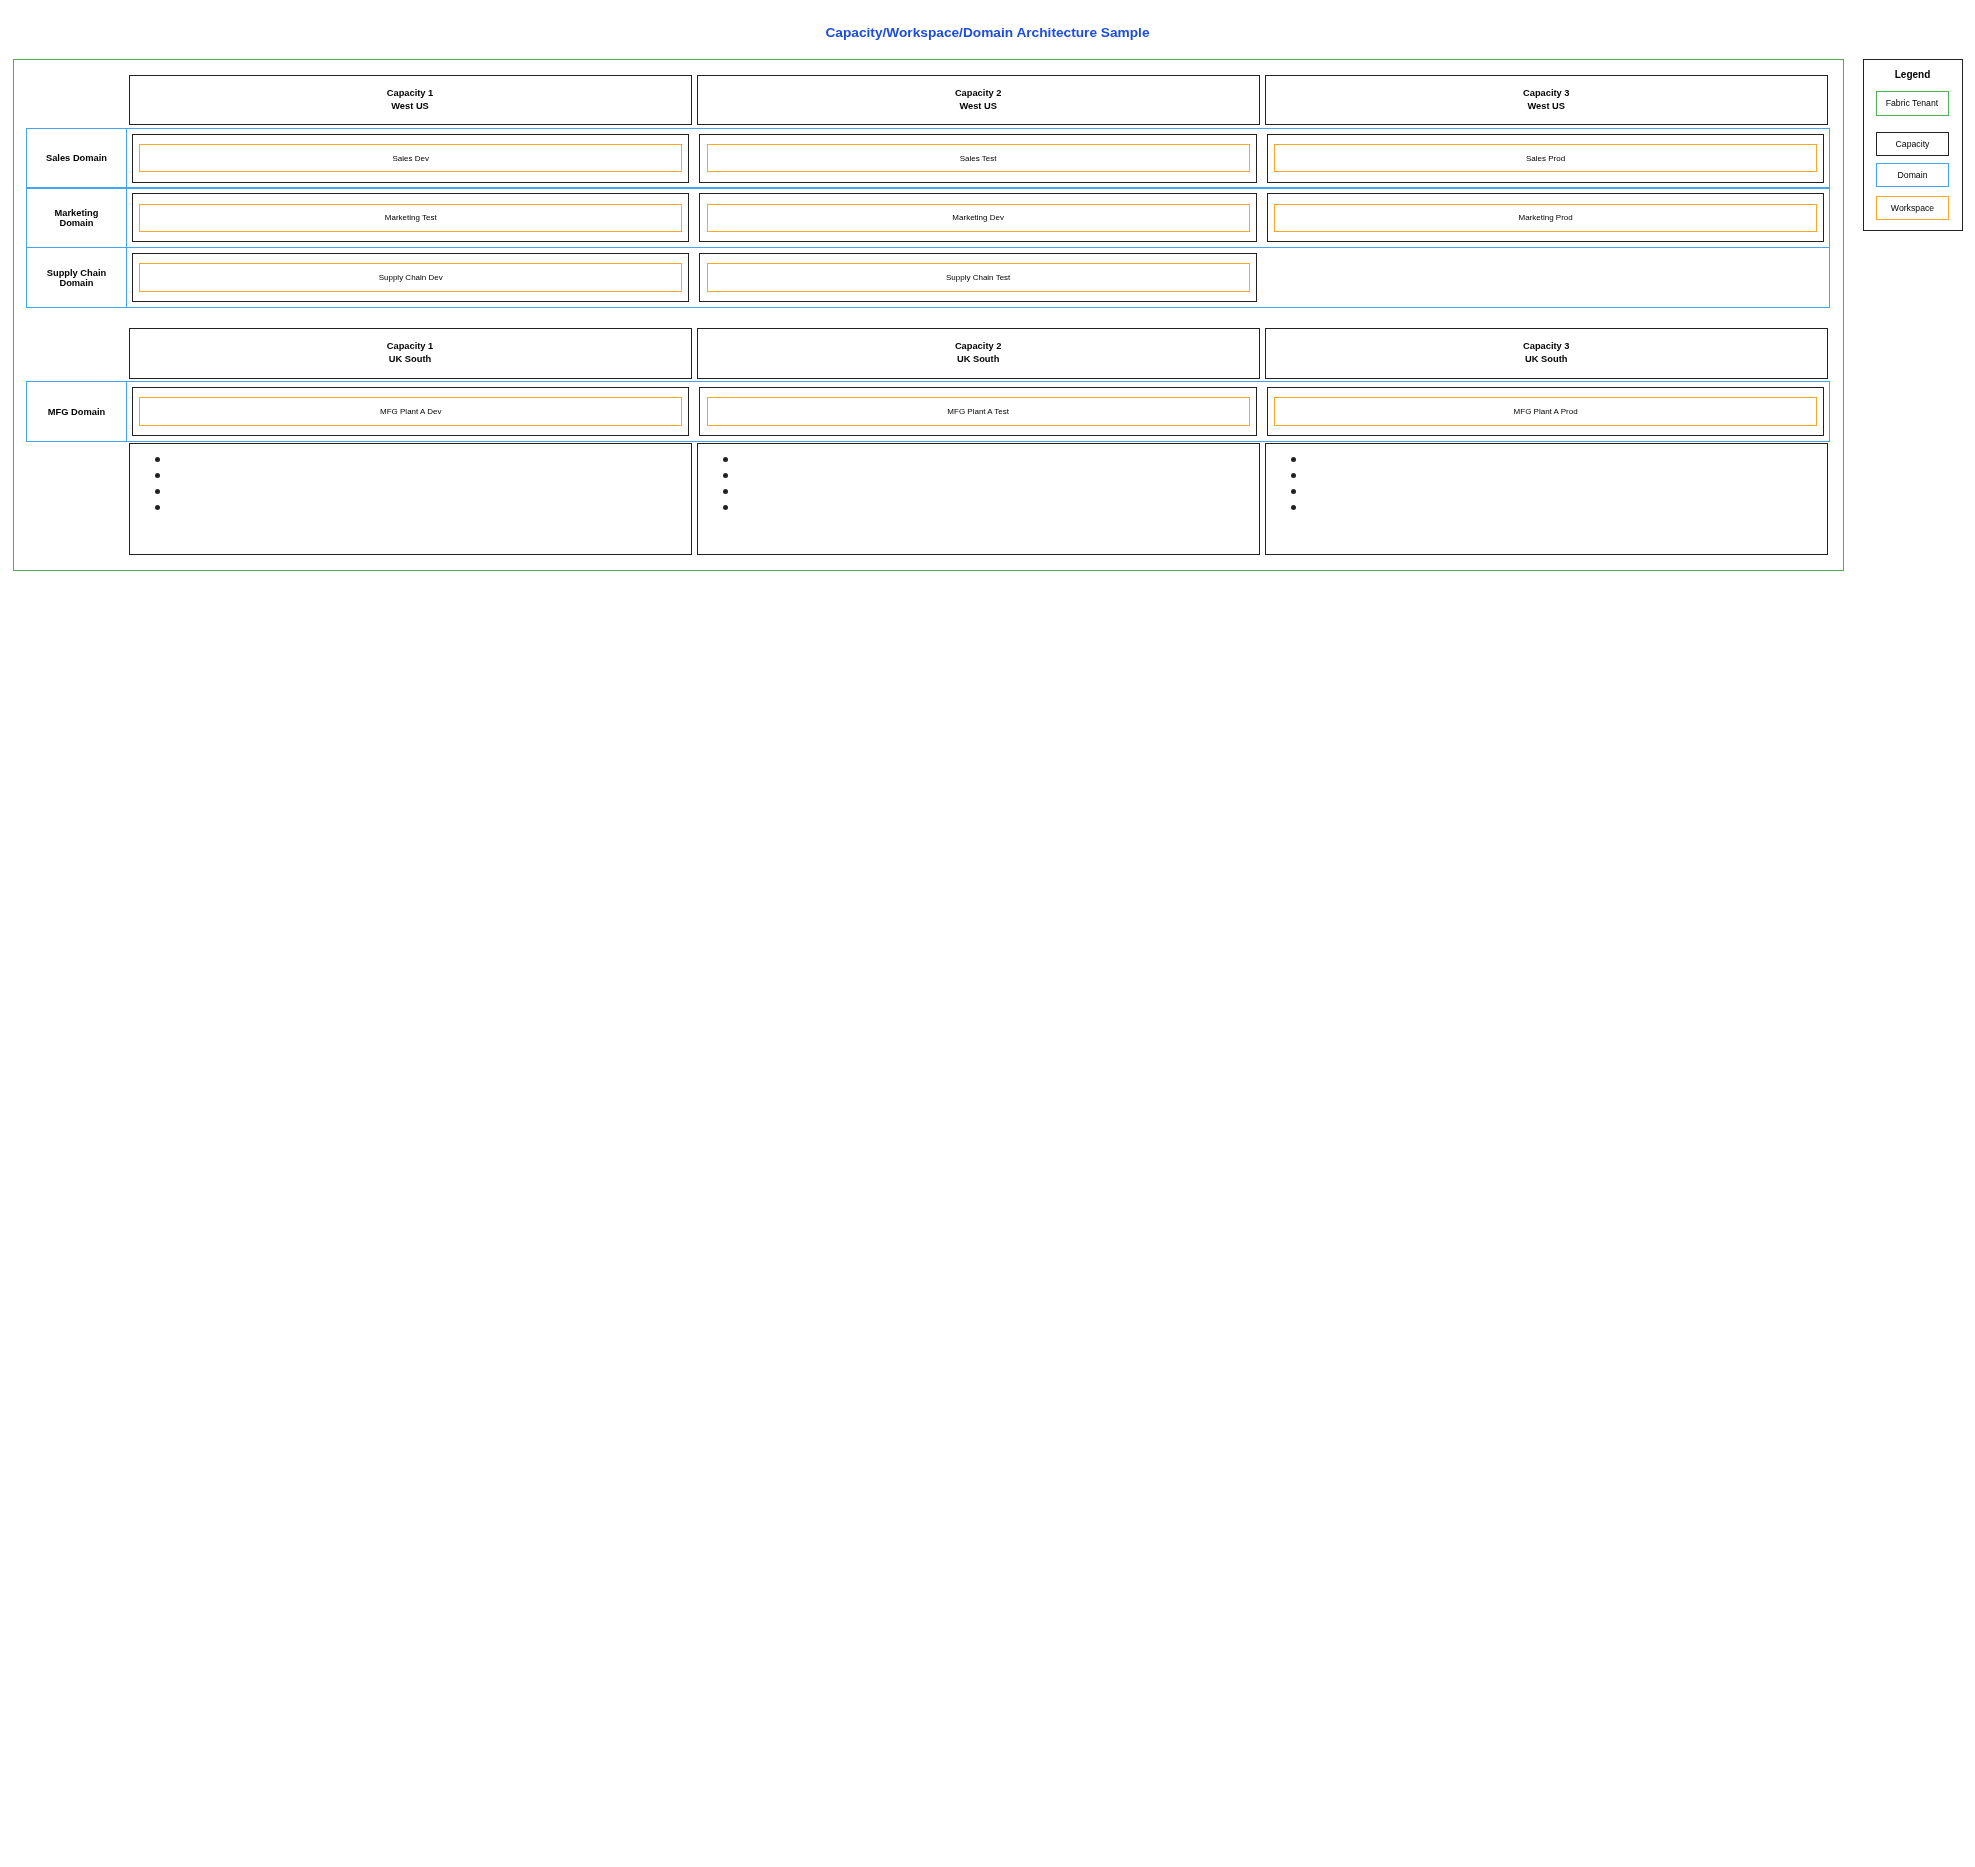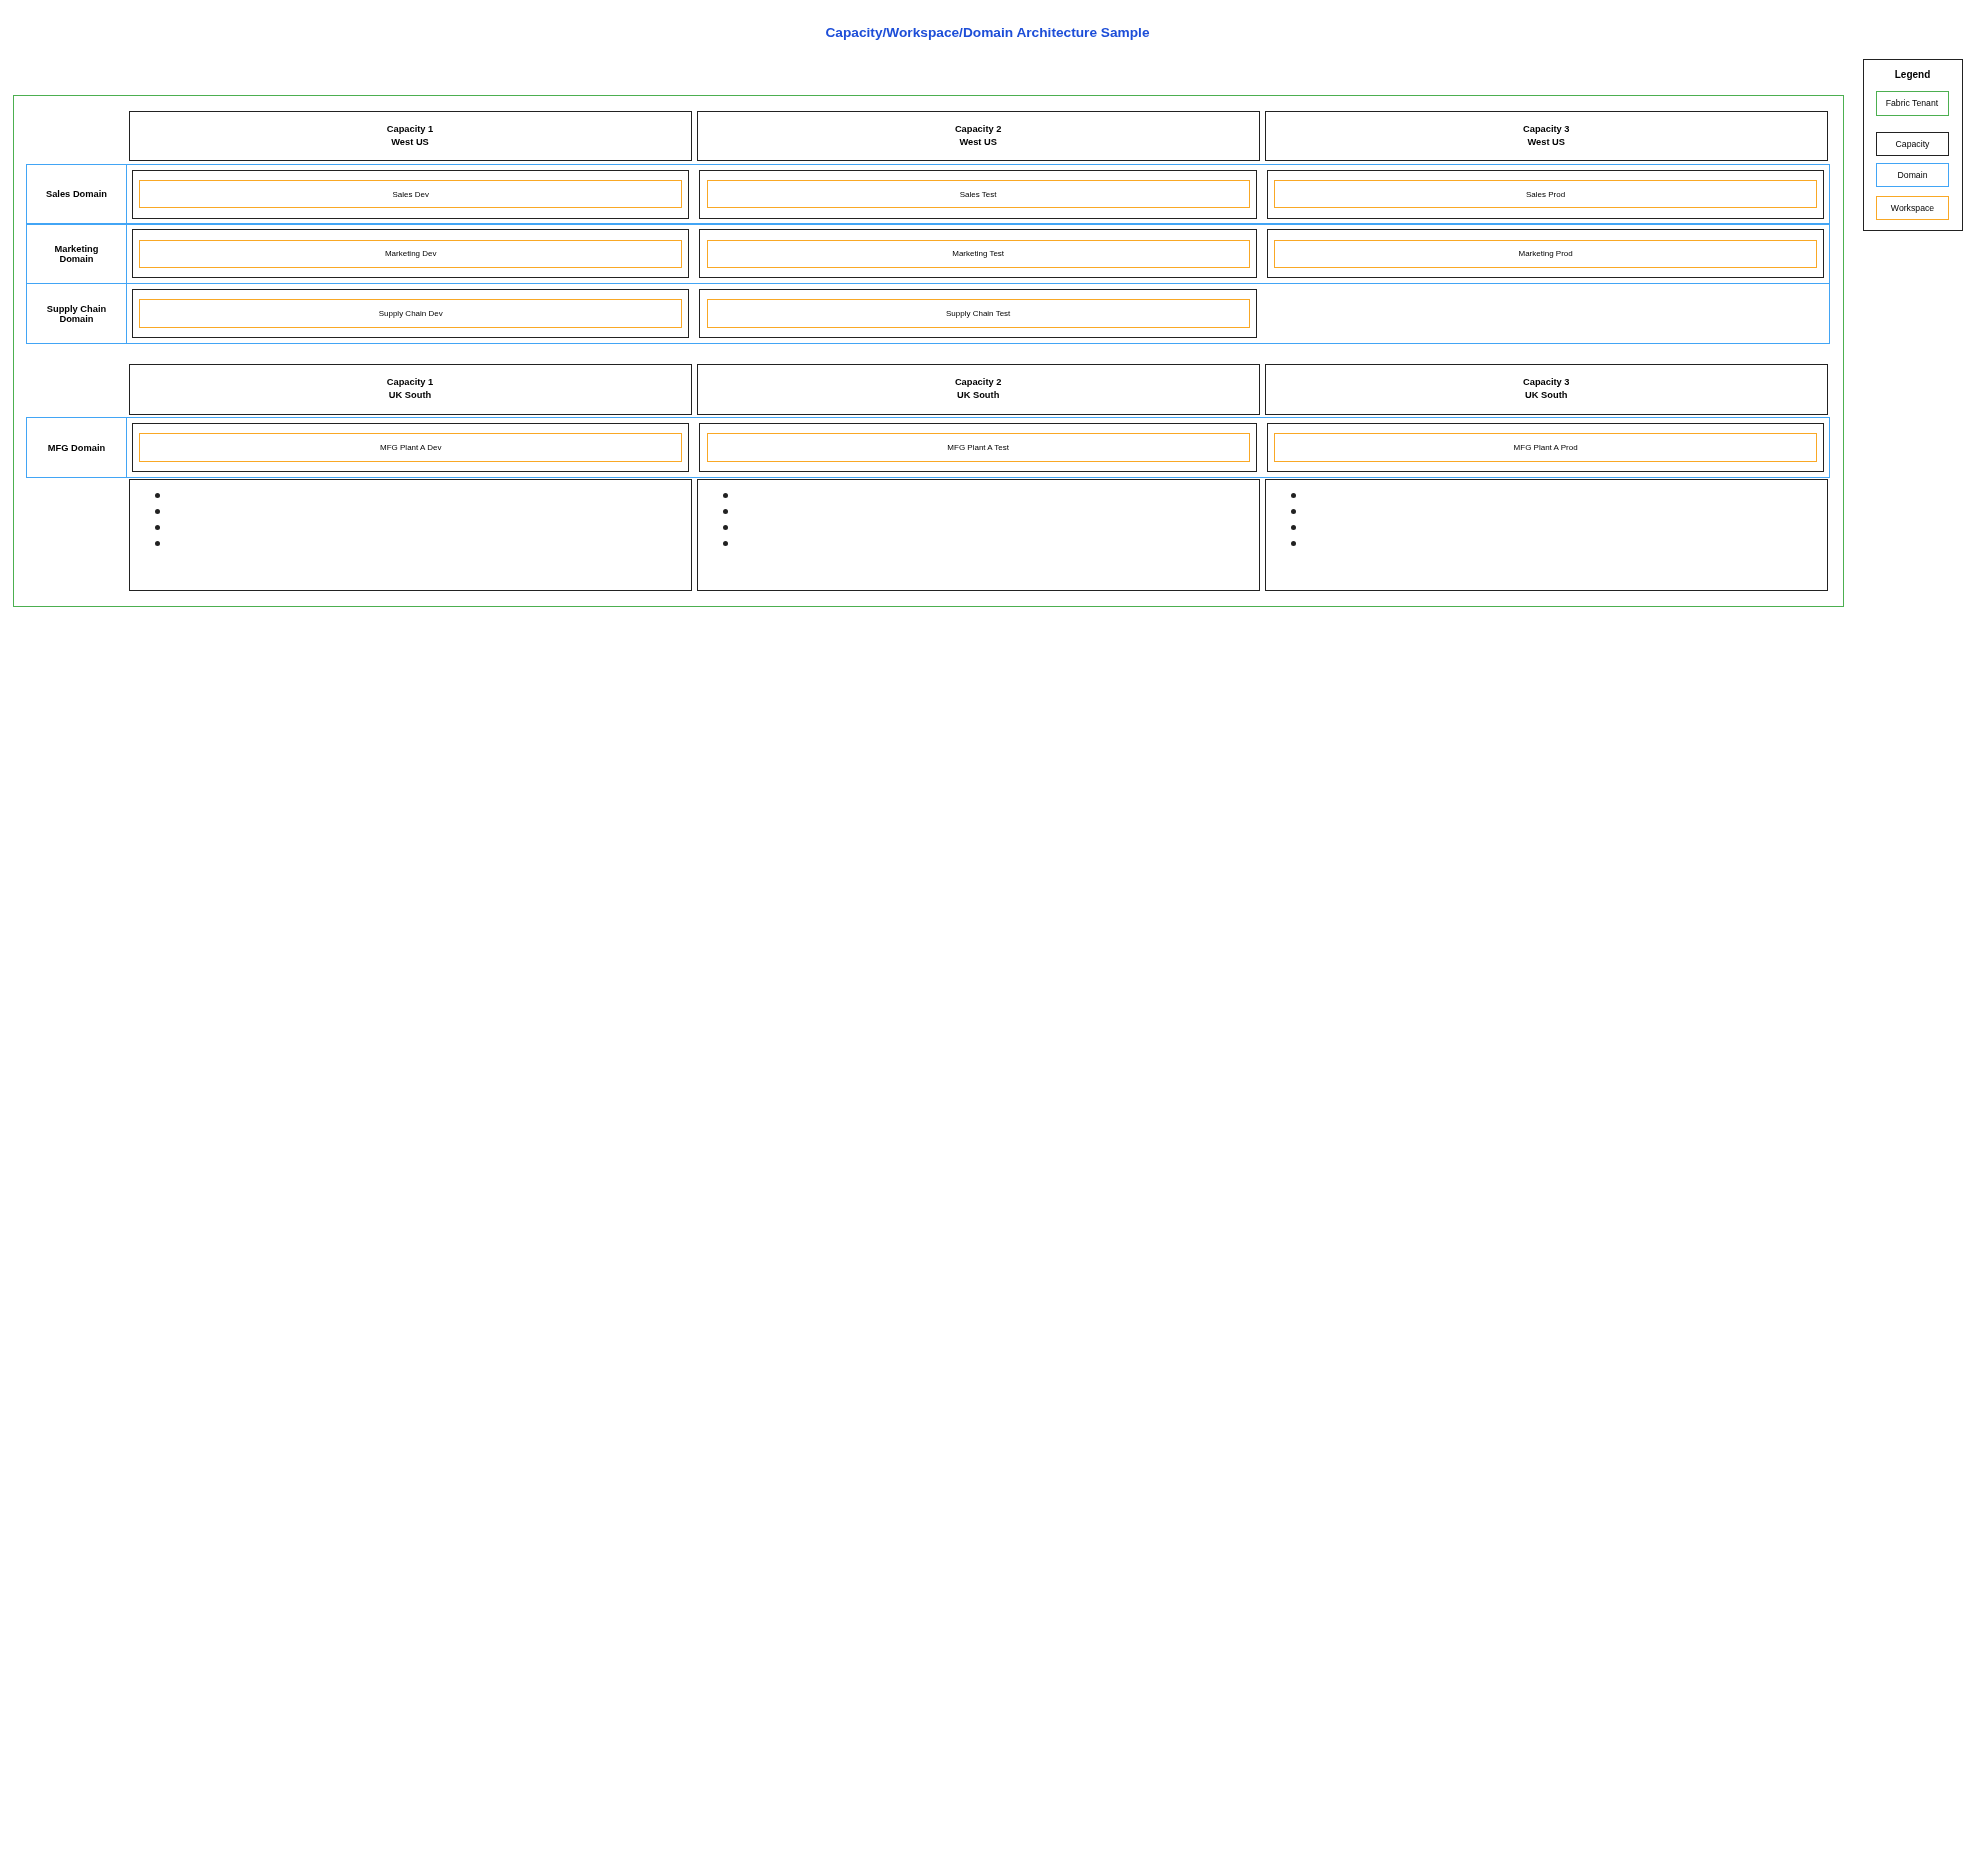--- a/index.html
+++ b/index.html
@@ -22,21 +22,20 @@
       display: flex;
       gap: 18.7px;
       align-items: flex-start;
     }
 
     
     .fabric-tenant {
       border: 1.2px solid #4caf50;
       padding: 12.5px 12.5px 12.5px 12.5px;
       flex: 1;
-      margin-top: 36px;
     }
 
     
     .grid-area {
       display: grid;
       grid-template-columns: 100px 1fr 1fr 1fr;
       gap: 0;
     }
 
     .col-header-empty {
@@ -203,24 +202,24 @@
           <div class="capacity-cell">
             <div class="workspace-box">Sales Prod</div>
           </div>
         </div>
 
         <div class="domain-row-inner">
           <div class="domain-label-cell">
             <span><b>Marketing<br>Domain</b></span>
           </div>
           <div class="capacity-cell">
+            <div class="workspace-box">Marketing Test</div>
+          </div>
+          <div class="capacity-cell">
             <div class="workspace-box">Marketing Dev</div>
-          </div>
-          <div class="capacity-cell">
-            <div class="workspace-box">Marketing Test</div>
           </div>
           <div class="capacity-cell">
             <div class="workspace-box">Marketing Prod</div>
           </div>
         </div>
 
         <div class="domain-row-inner">
           <div class="domain-label-cell">
             <span><b>Supply Chain<br>Domain</b></span>
           </div>

